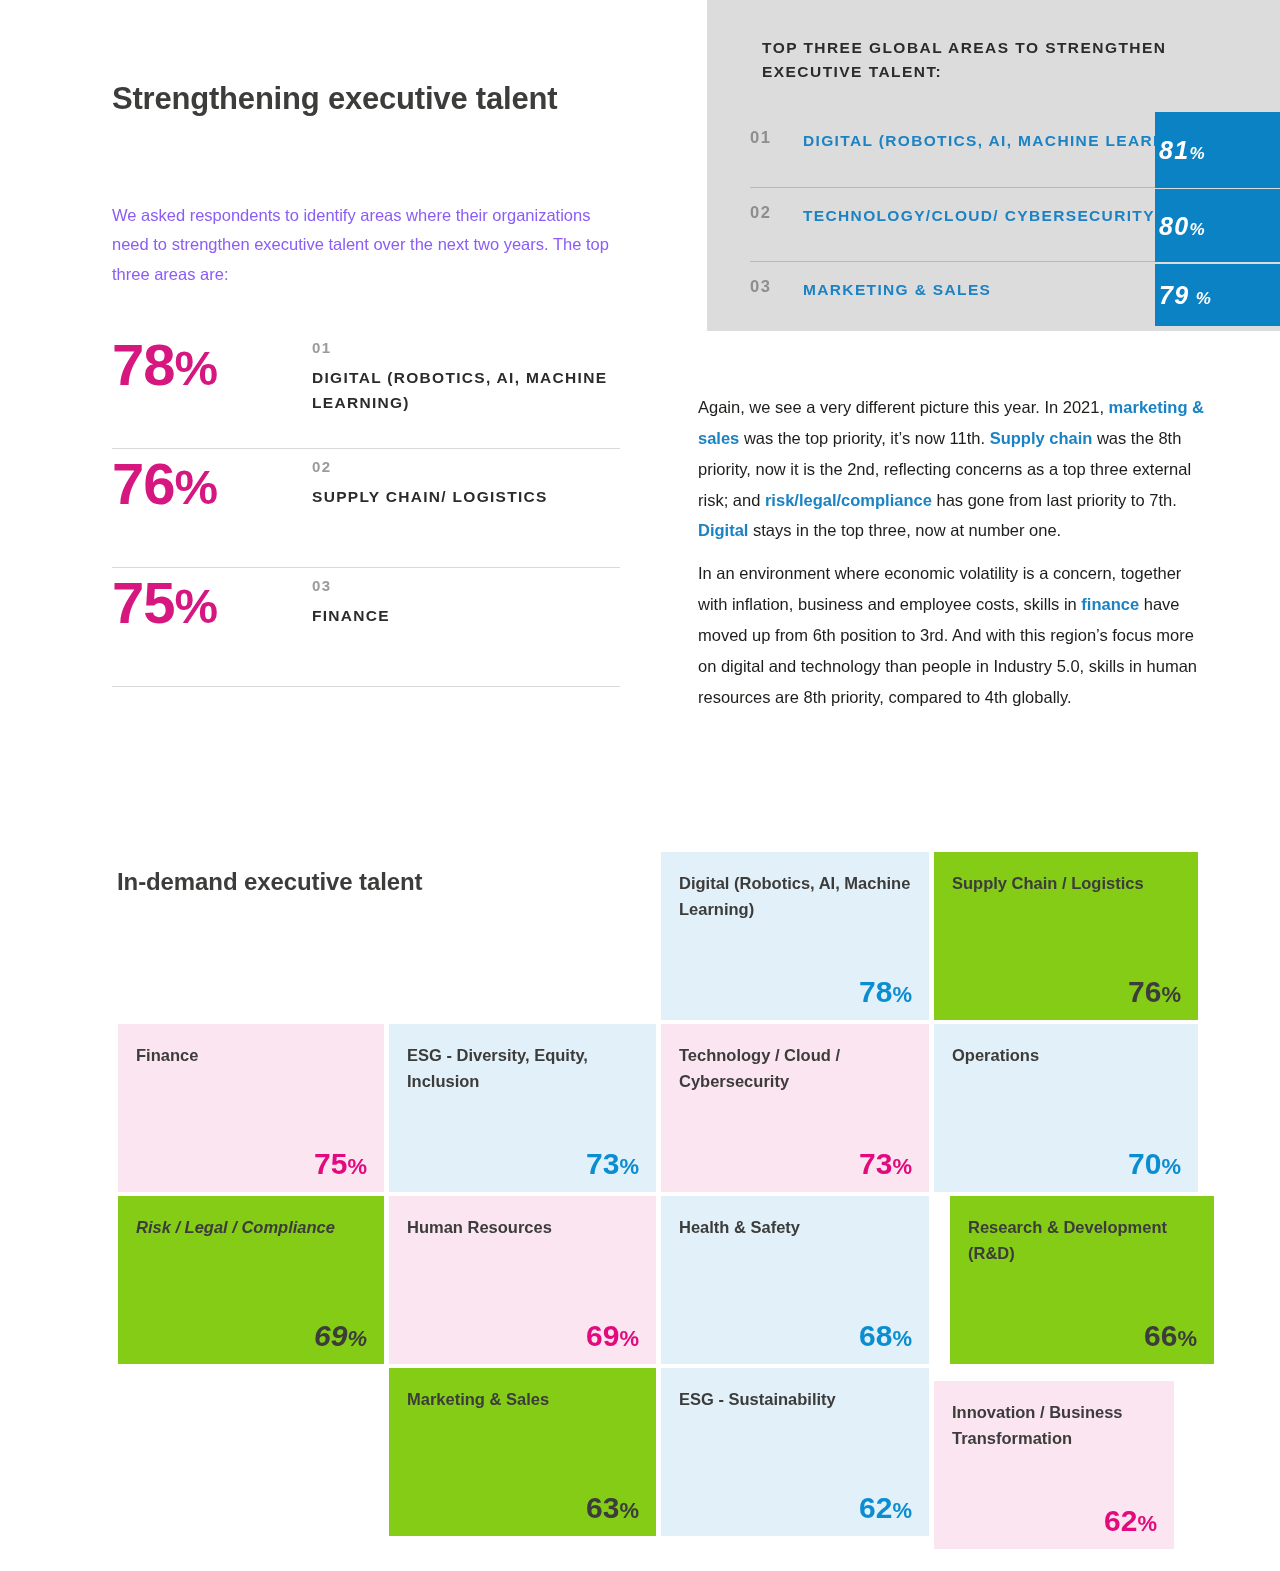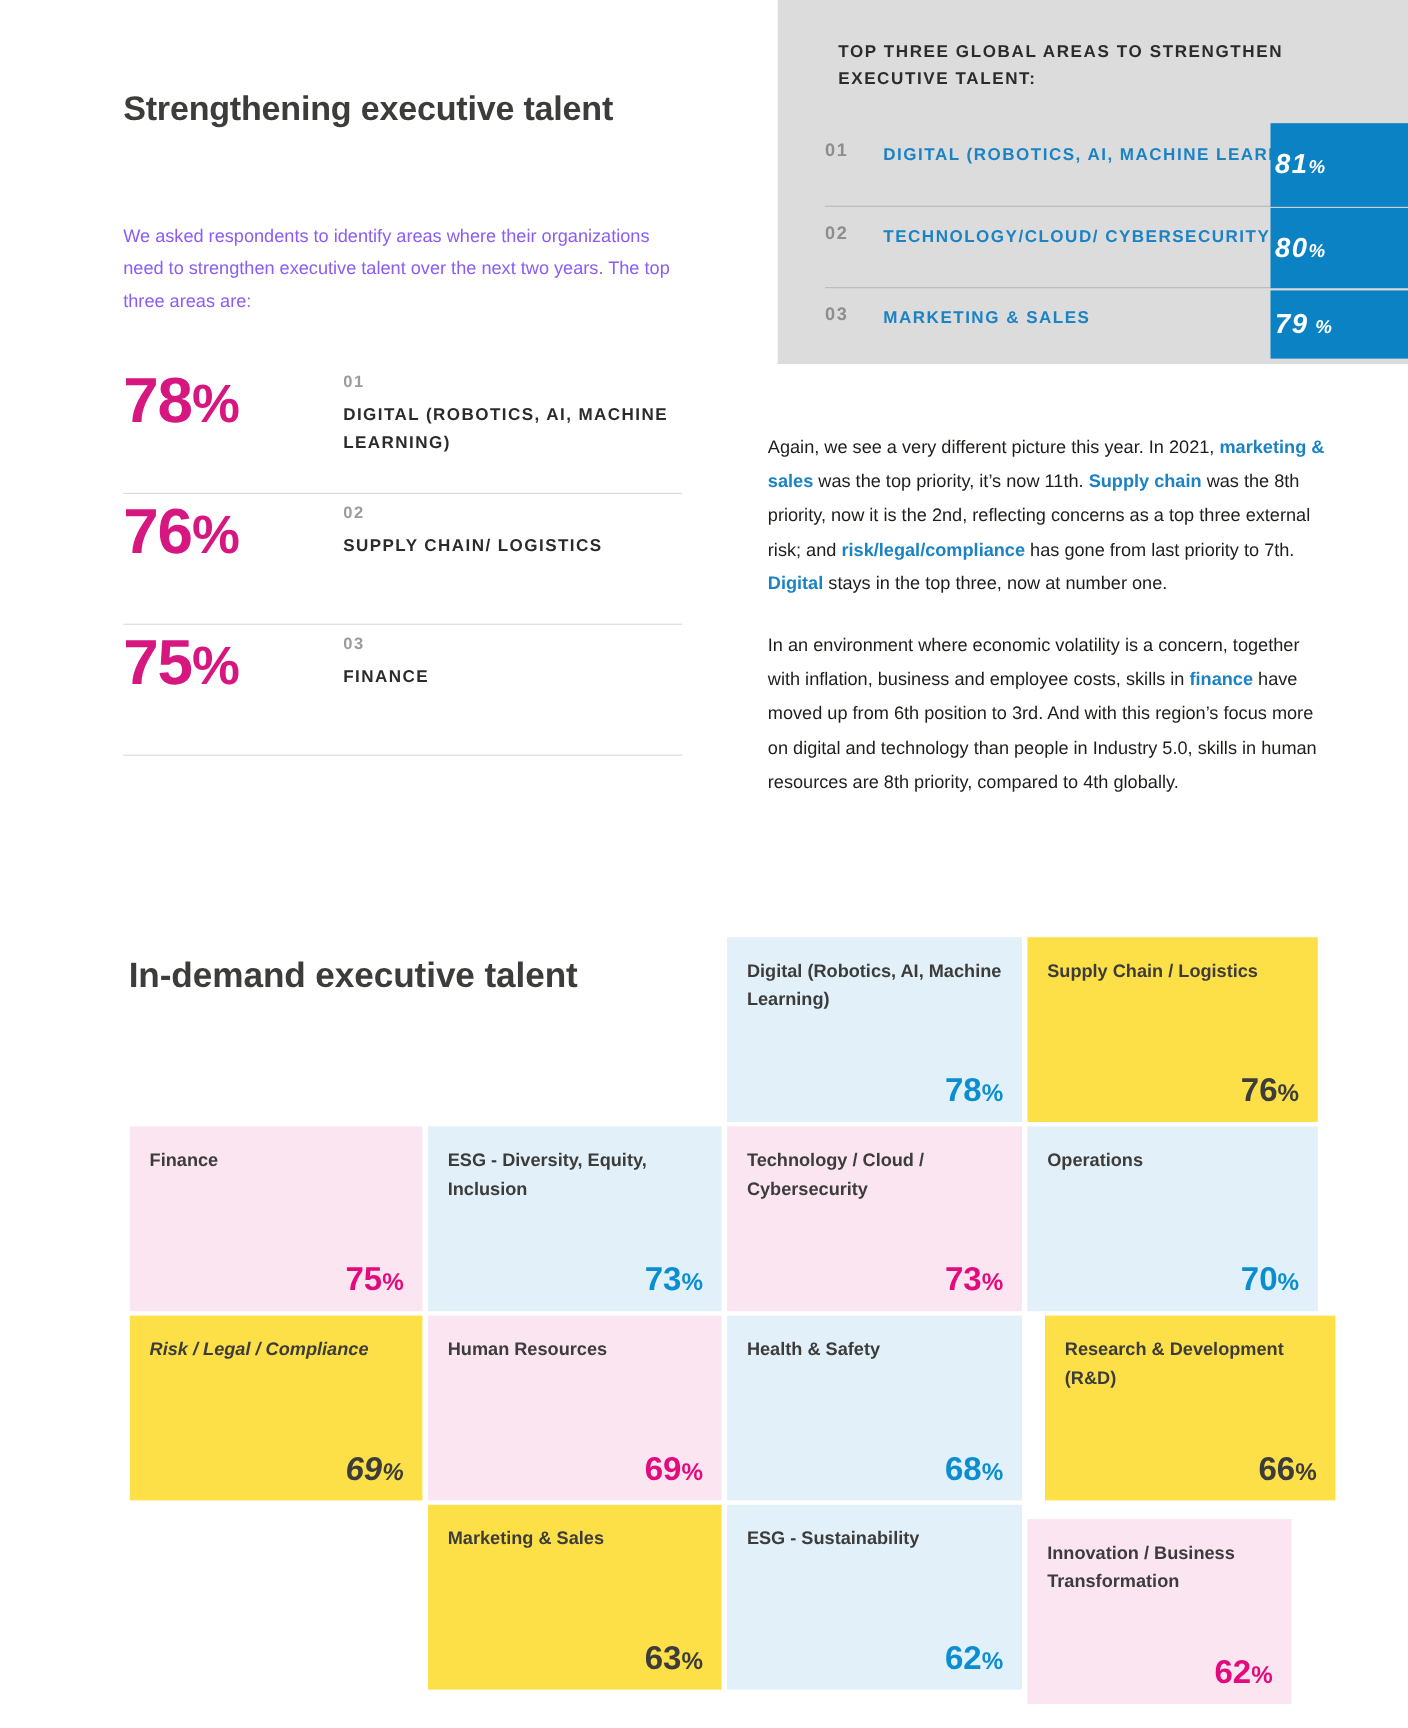--- a/index.html
+++ b/index.html
@@ -169,31 +169,31 @@
   .body-col {
     position: absolute;
     left: 698px;
     top: 392px;
     width: 508px;
   }
   .body-col p {
     font-size: 16.5px;
     line-height: 1.87;
     color: #1d1d1b;
-    margin-bottom: 26px;
+    margin-bottom: 12px;
   }
   .body-col p:last-child { margin-bottom: 12px; }
   .hl { color: #1b82c4; font-weight: bold; }
 
   
   .section-title {
     position: absolute;
     left: 117px;
     top: 868px;
-    font-size: 32px;
+    font-size: 24px;
     font-weight: bold;
     color: #3c3c3b;
     letter-spacing: -0.1px;
   }
 
   .tile-grid {
     position: absolute;
     left: 118px;
     top: 852px;
     width: 1080px;
@@ -215,21 +215,21 @@
     bottom: 13px;
     font-weight: bold;
     line-height: 1;
     white-space: nowrap;
   }
   .tile .tval .n { font-size: 30px; }
   .tile .tval .s { font-size: 22px; }
 
   .bg-blue  { background: #e2f0f9; }
   .bg-pink  { background: #fbe5f0; }
-  .bg-gray  { background: #fde047; }
+  .bg-gray  { background: #84cc16; }
   .fg-blue  { color: #0b8ed1; }
   .fg-pink  { color: #e20a7d; }
   .fg-gray  { color: #3c3c3b; }
 </style>
 </head>
 <body>
 
 <div id="page">
 
   <div class="top-panel">

